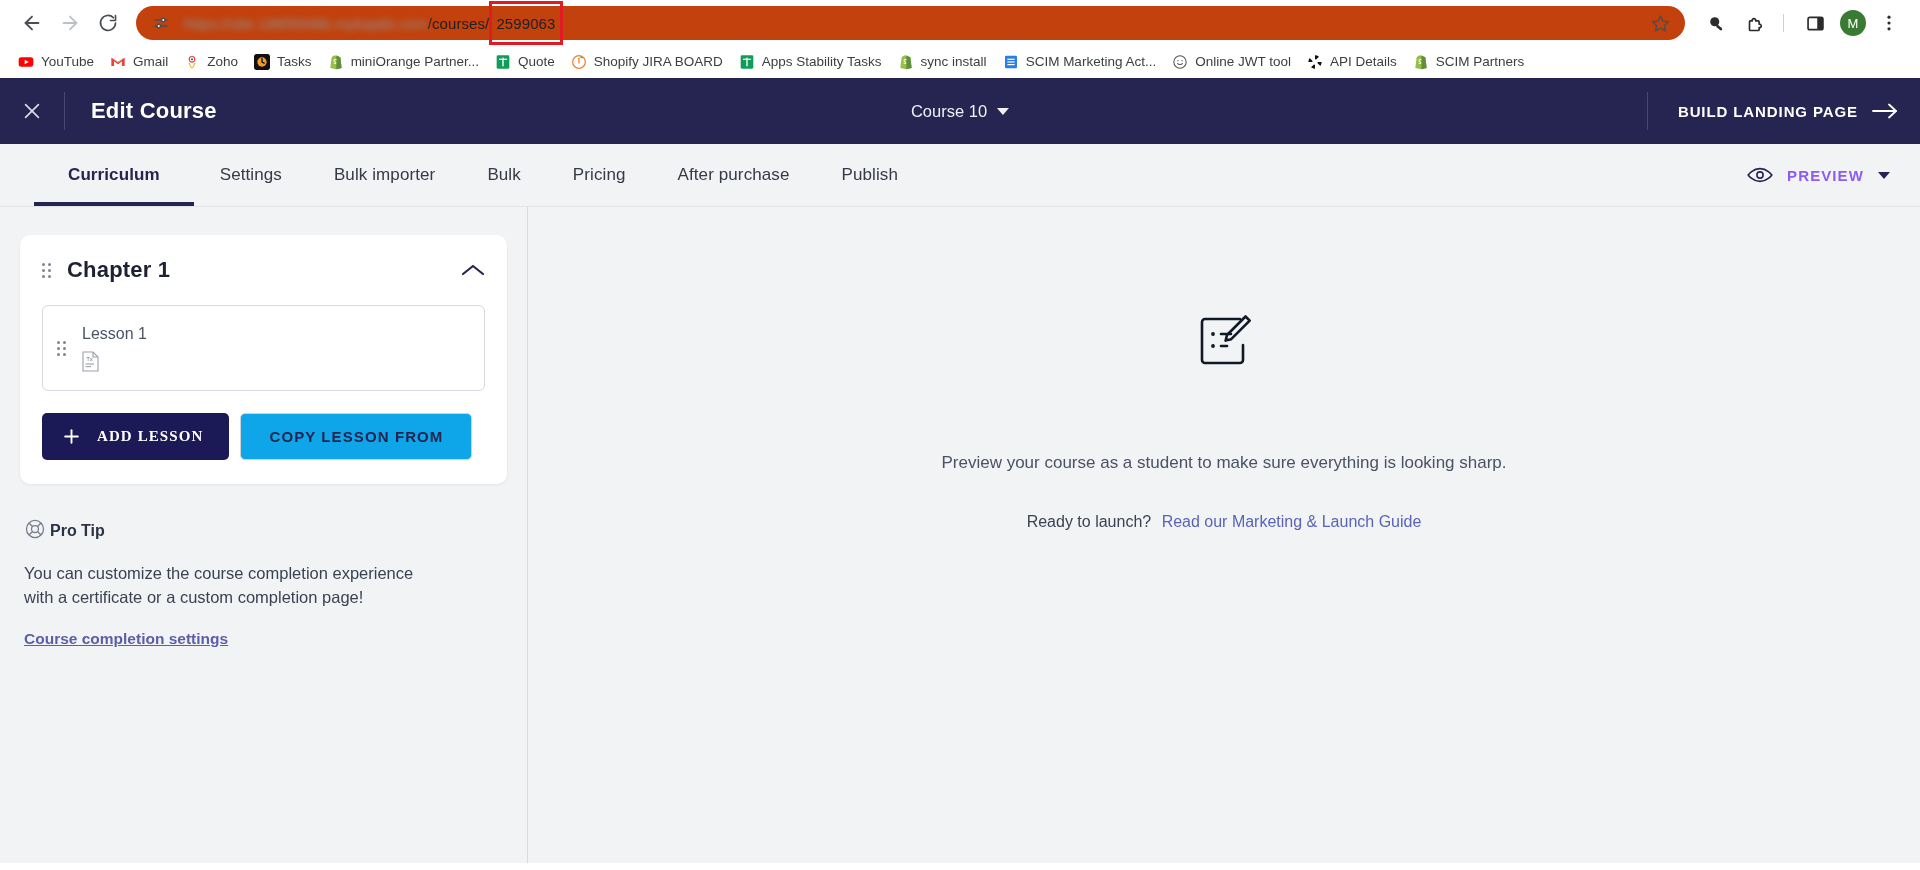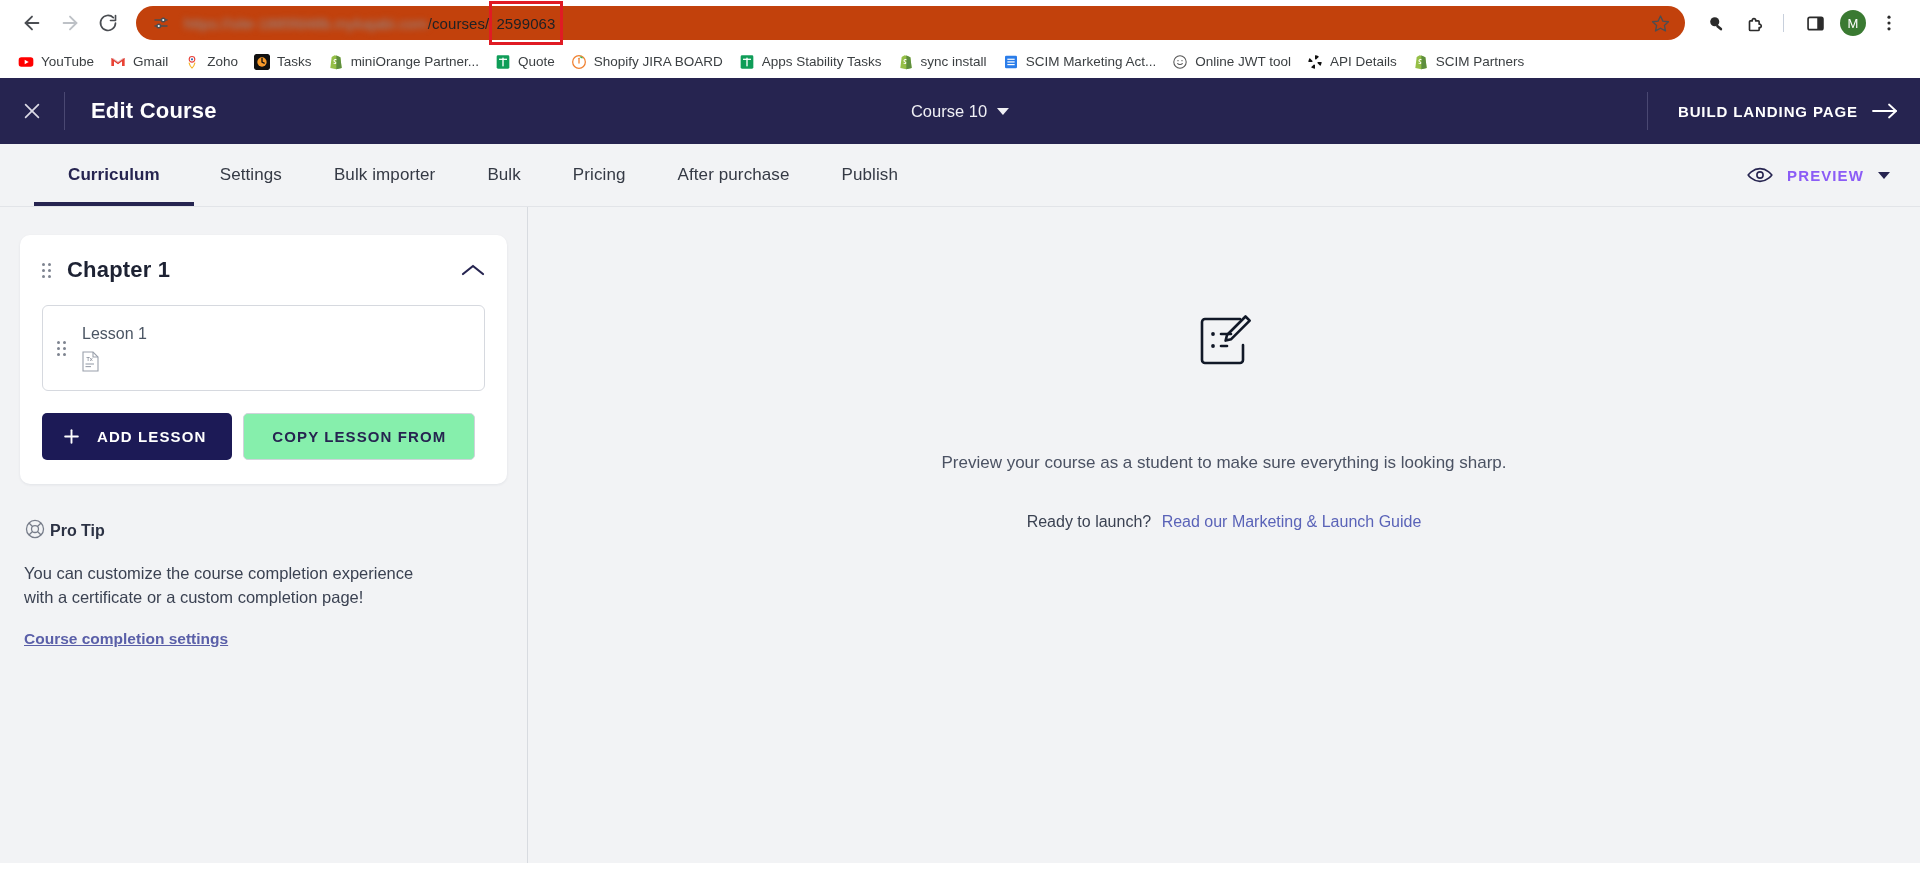--- a/index.html
+++ b/index.html
@@ -284,24 +284,24 @@
     border: none;
     border-radius: 5px;
     height: 47px;
     padding: 0 26px 0 20px;
     display: flex;
     align-items: center;
     gap: 16px;
     font-size: 15px;
     font-weight: 700;
     letter-spacing: 1.1px;
-    font-family: Liberation Sans, sans-serif;
+    font-family: Liberation Serif, serif;
   }
   .btn-copy {
-    background: #86efac;
+    background: #0ea5e9;
     color: #262450;
     border: 1px solid #cfd3da;
     border-radius: 5px;
     height: 47px;
     padding: 0 28px;
     font-size: 15px;
     font-weight: 700;
     letter-spacing: 1.1px;
     font-family: inherit;
   }

